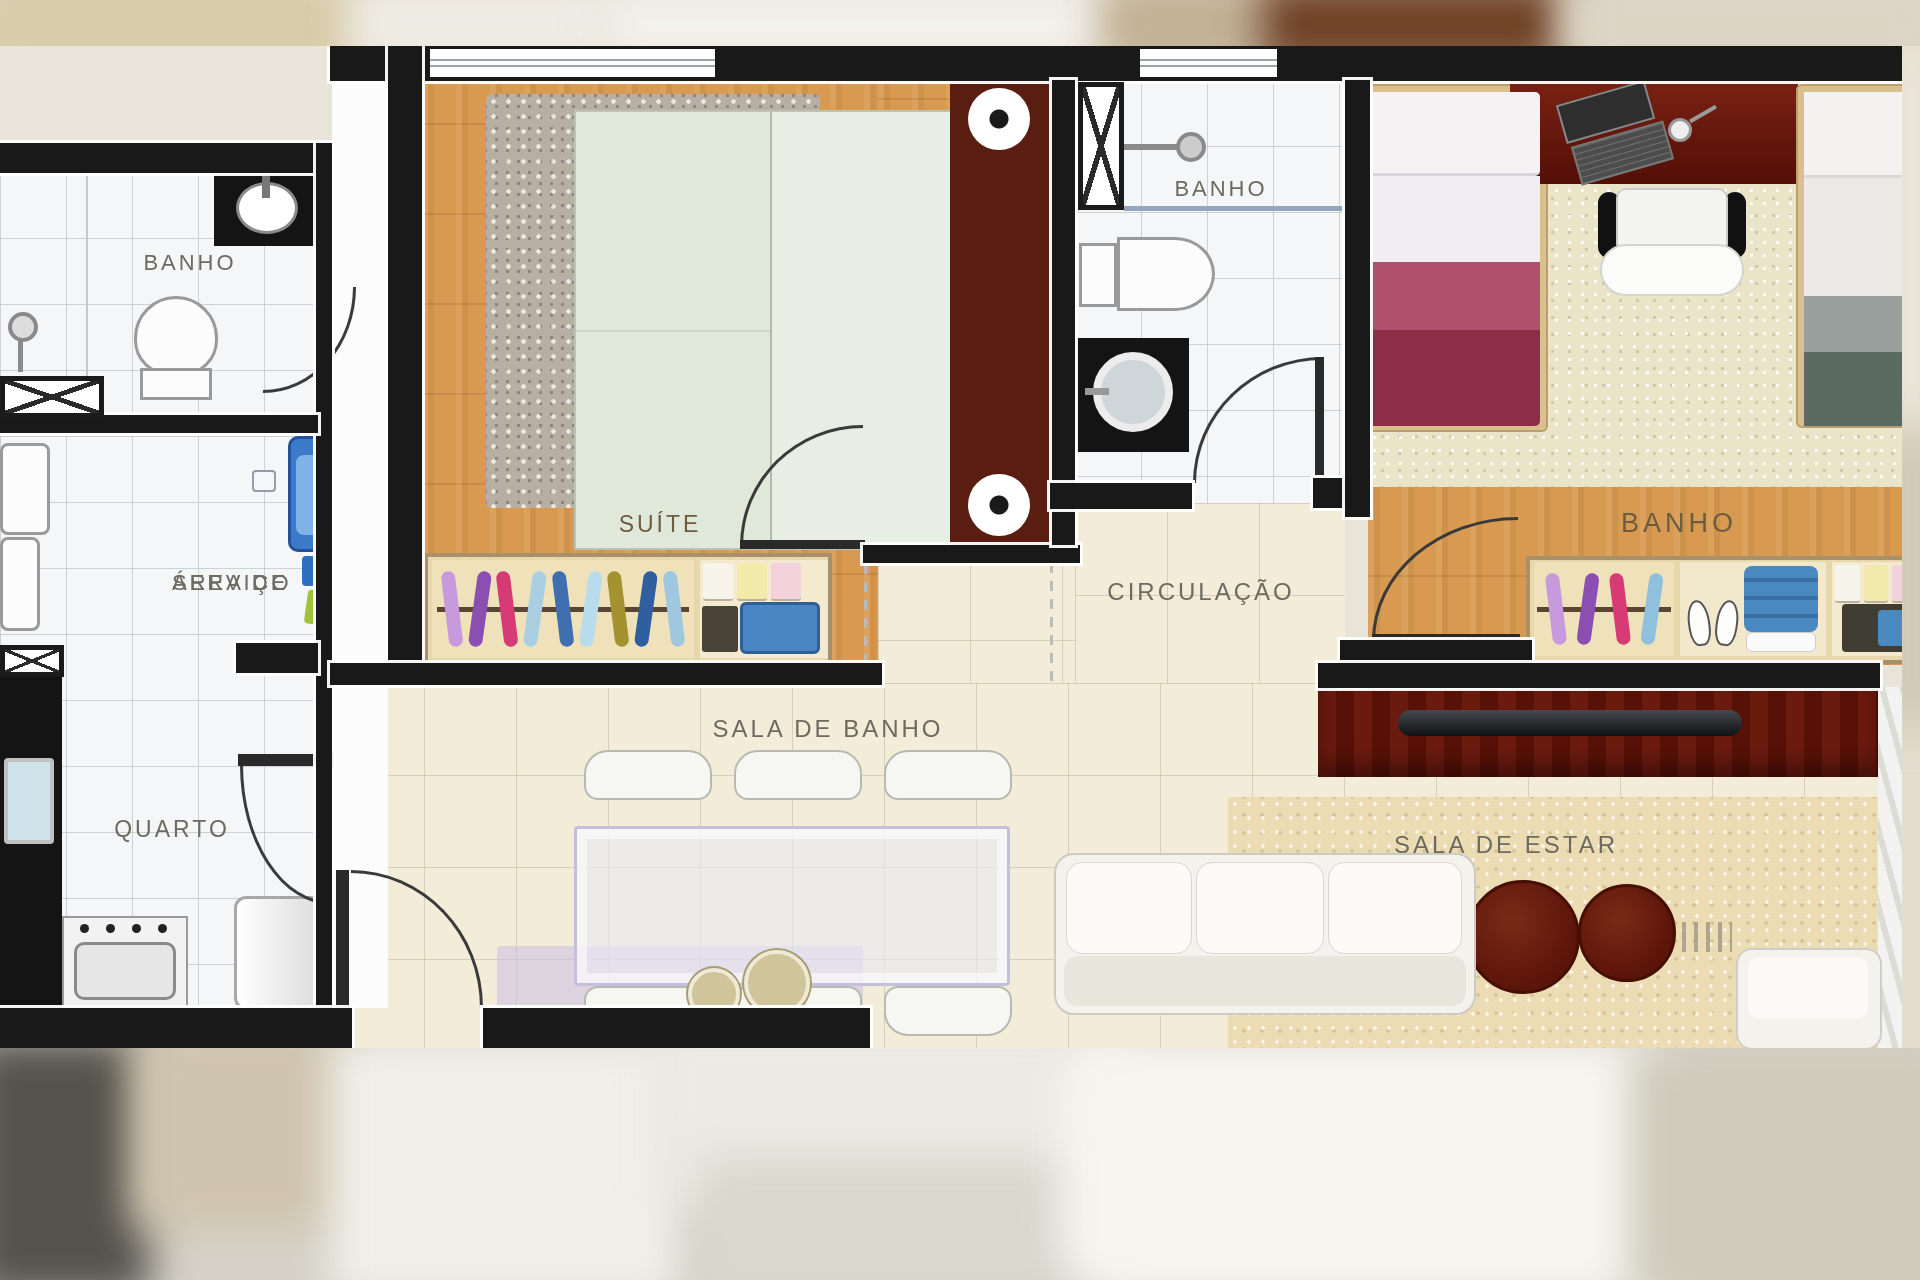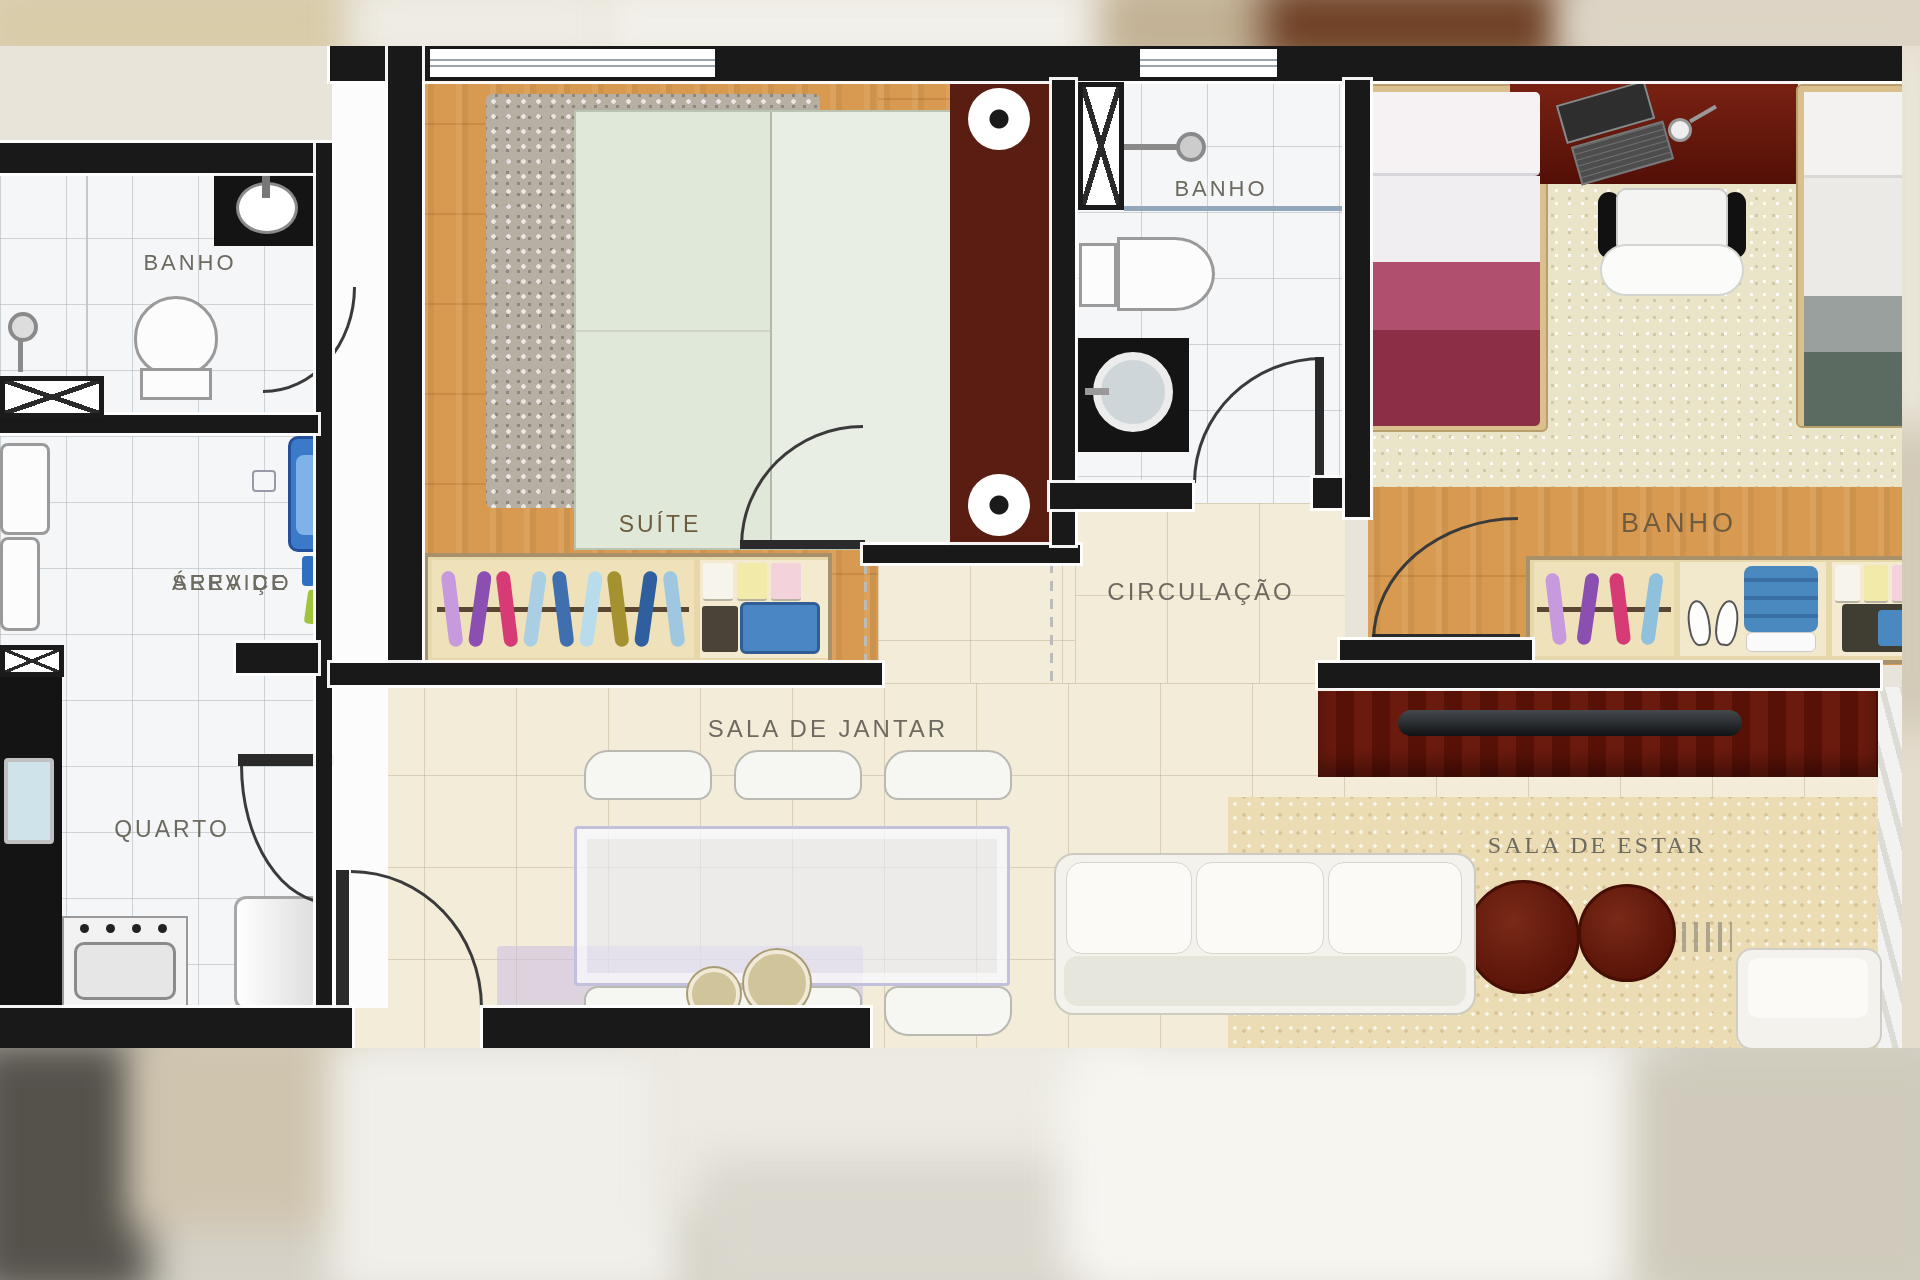--- a/index.html
+++ b/index.html
@@ -259,22 +259,22 @@
   <span class="room-label" style="left:190px;top:263px;font-size:22px;">BANHO</span>
   <div class="room-label two-line" style="left:172px;top:570px;font-size:22px;">
     <span>ÁREA DE</span>
     <span>SERVIÇO</span>
   </div>
   <span class="room-label" style="left:172px;top:829px;font-size:23px;">QUARTO</span>
   <span class="room-label on-wood" style="left:660px;top:524px;font-size:23px;">SUÍTE</span>
   <span class="room-label" style="left:1221px;top:189px;font-size:22px;">BANHO</span>
   <span class="room-label" style="left:1201px;top:592px;font-size:24px;">CIRCULAÇÃO</span>
   <span class="room-label on-wood" style="left:1679px;top:523px;font-size:27px;letter-spacing:4px;">BANHO</span>
-  <span class="room-label" style="left:828px;top:729px;">SALA DE JANTAR</span>
-  <span class="room-label" style="left:1597px;top:845px;font-family:Liberation Serif, serif;">SALA DE ESTAR</span>
+  <span class="room-label" style="left:828px;top:729px;">SALA DE BANHO</span>
+  <span class="room-label" style="left:1506px;top:845px;">SALA DE ESTAR</span>
 
   <div class="blur-strip" style="left:0;top:0;width:1920px;height:46px;background:#ded7c8;">
     <div class="blob" style="left:-20px;top:-20px;width:380px;height:90px;background:#d8cba8;"></div>
     <div class="blob" style="left:350px;top:-20px;width:260px;height:90px;background:#efece4;"></div>
     <div class="blob" style="left:600px;top:-20px;width:520px;height:90px;background:#f2f0ea;"></div>
     <div class="blob" style="left:1100px;top:-20px;width:170px;height:90px;background:#c2b194;"></div>
     <div class="blob" style="left:1260px;top:-20px;width:310px;height:90px;background:#6f4226;"></div>
     <div class="blob" style="left:1560px;top:-20px;width:380px;height:90px;background:#dcd4c4;"></div>
   </div>
   <div class="blur-strip" style="left:0;top:1048px;width:1920px;height:232px;background:#d6d2c8;">

